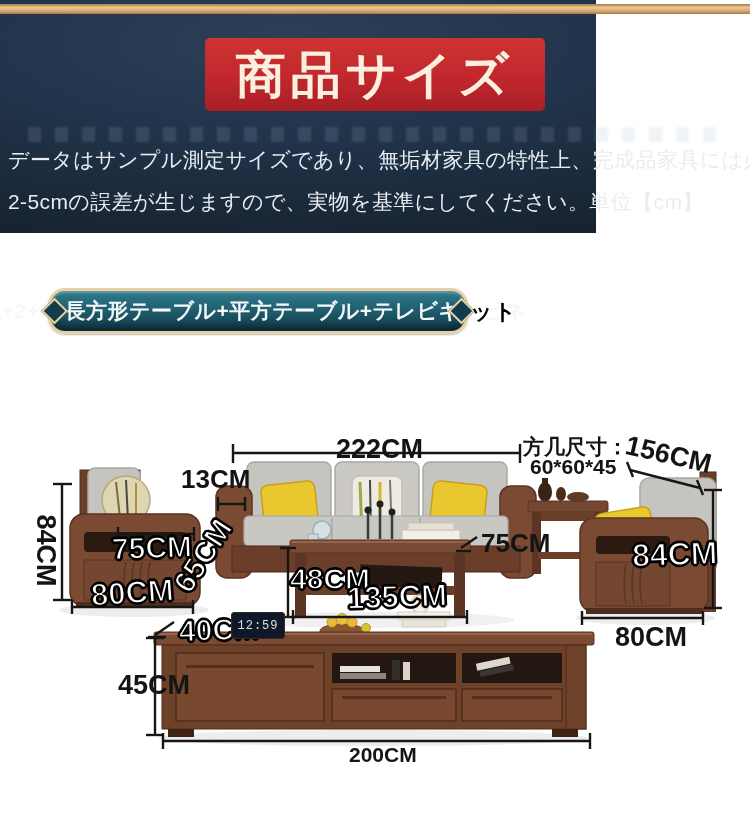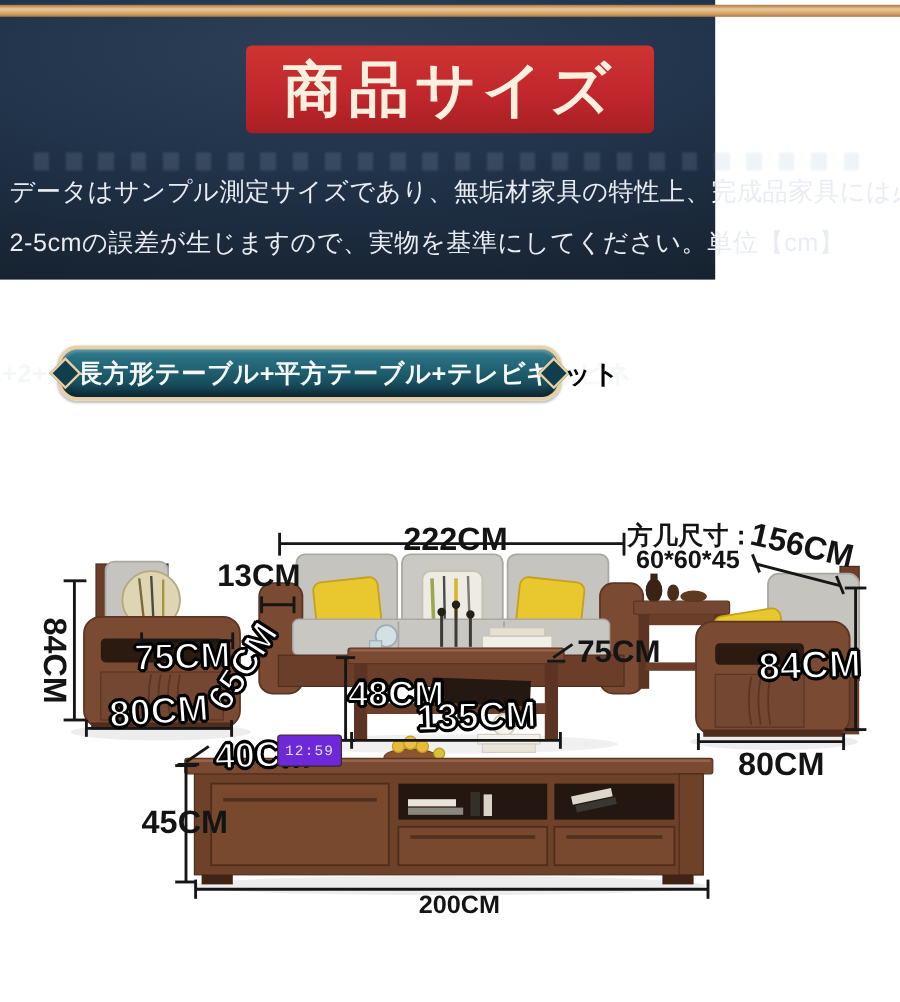--- a/index.html
+++ b/index.html
@@ -58,21 +58,21 @@
   .diagram svg{position:absolute;left:0;top:0;}
   .dlab{
     position:absolute;font-weight:700;color:#141414;font-size:27px;white-space:nowrap;line-height:1;
   }
   .wlab{
     position:absolute;font-weight:800;color:#ffffff;font-size:30px;white-space:nowrap;line-height:1;
     -webkit-text-stroke:1.5px #000;
     text-shadow:-2px 0 0 #000,2px 0 0 #000,0 -2px 0 #000,0 2px 0 #000,-1px -1px 0 #000,1px 1px 0 #000,-1px 1px 0 #000,1px -1px 0 #000;
   }
   .clock{
-    position:absolute;left:231px;top:612px;width:52px;height:25px;background:#6d28d9;border-radius:3px;
+    position:absolute;left:231px;top:612px;width:52px;height:25px;background:#0f172a;border-radius:3px;
     border:1px solid #3a2a18;display:flex;align-items:center;justify-content:center;
   }
   .clock span{color:#d9e2d6;font-size:12px;font-family:"Liberation Mono","DejaVu Sans Mono",monospace;letter-spacing:1px;}
 </style>
 </head>
 <body>
 
 <div class="page">
 
   <div class="hero">

